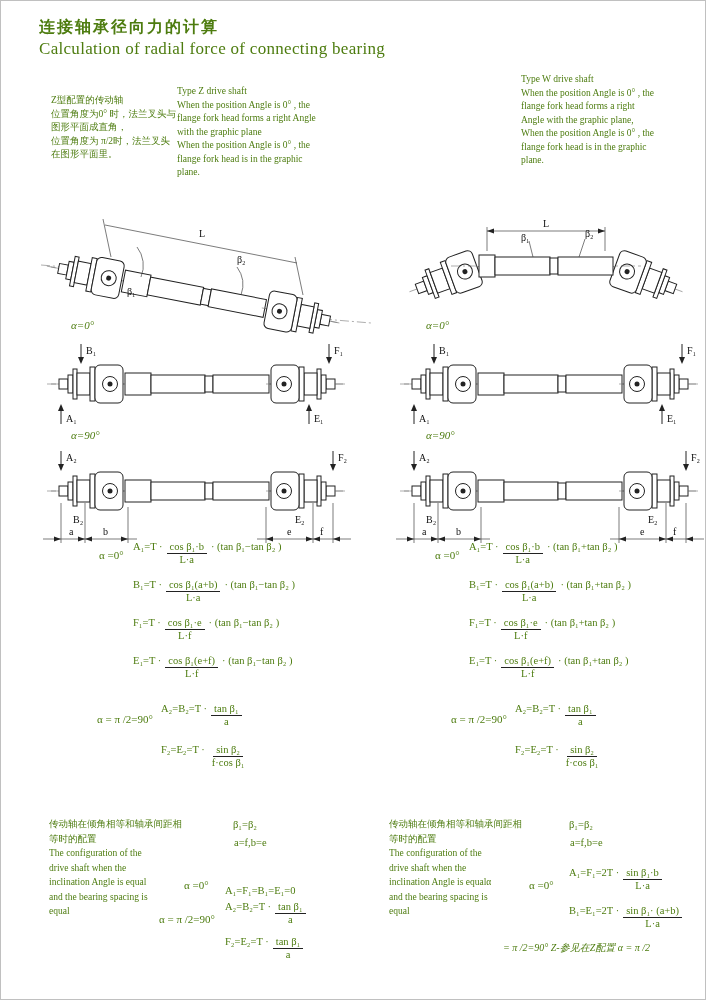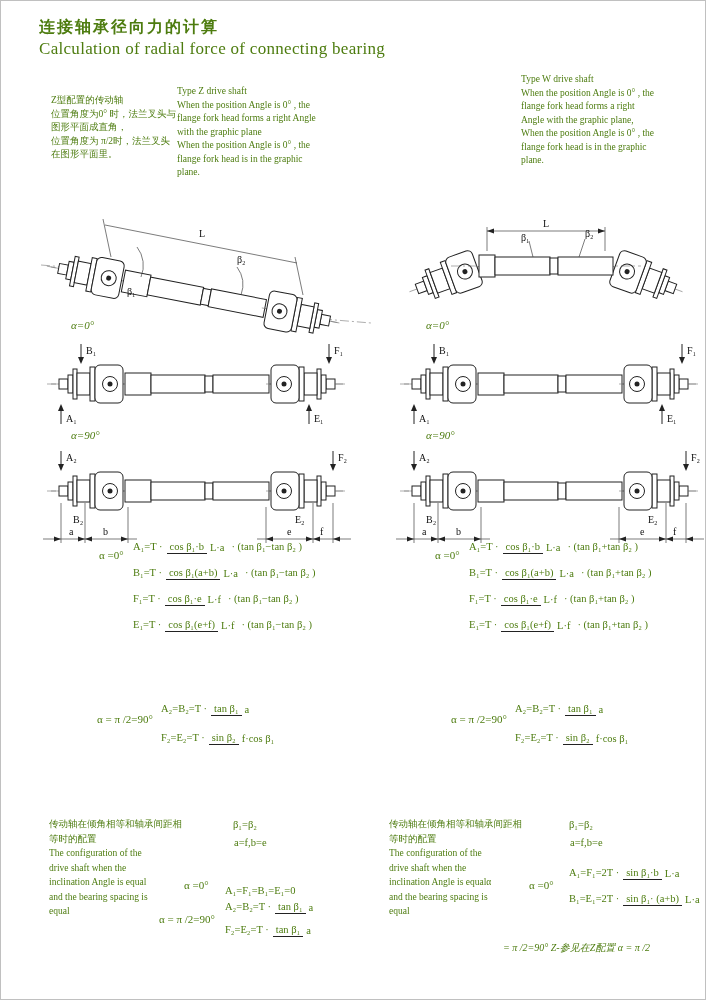--- a/index.html
+++ b/index.html
@@ -8,21 +8,21 @@
     border:1px solid #c0c0c0;box-sizing:border-box;margin:0 auto;
     font-family:"Liberation Serif","DejaVu Serif",serif;color:#4d7c0f;
     overflow:hidden;
   }
   .abs{position:absolute;}
   .title-zh{font-size:16px;font-weight:600;letter-spacing:2px;}
   .title-en{font-size:17px;letter-spacing:0.3px;}
   .blk{font-size:9.5px;line-height:13.5px;white-space:pre-line;}
   .lbl{font-size:11px;font-style:italic;}
   .formula{display:flex;align-items:flex-start;gap:4px;font-size:10.5px;white-space:nowrap;}
-  .frac{display:inline-flex;align-items:center;line-height:1.15;}
+  .frac{display:inline-flex;flex-direction:column;align-items:center;line-height:1.15;}
   .frac .num{border-bottom:1px solid #222;padding:0 3px;}
   .frac .den{padding:0 3px;}
   .fcol{display:flex;flex-direction:column;gap:13px;}
   .cond{font-size:10.5px;}
   .note{font-size:10px;font-style:italic;}
   svg{overflow:visible;}
   svg rect.p{fill:#fff;stroke:#222;stroke-width:1;}
   svg .ln{stroke:#222;stroke-width:1;fill:none;}
   svg .thin{stroke:#444;stroke-width:0.7;fill:none;}
   svg .cl{stroke:#777;stroke-width:0.6;fill:none;stroke-dasharray:9 3 2 3;}

